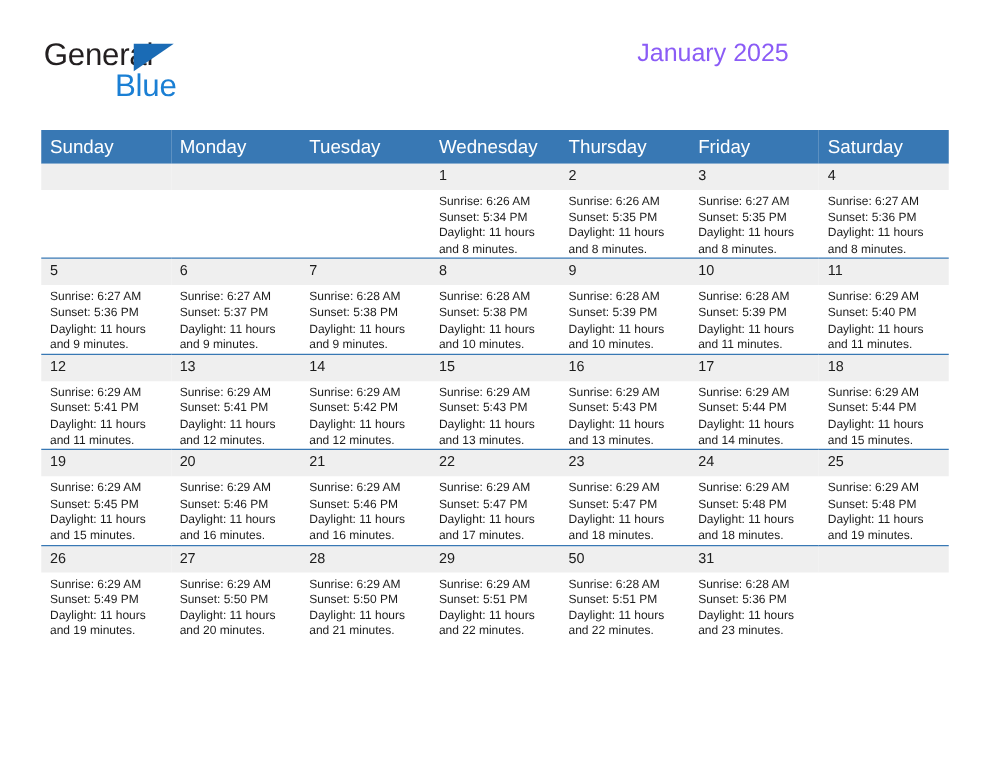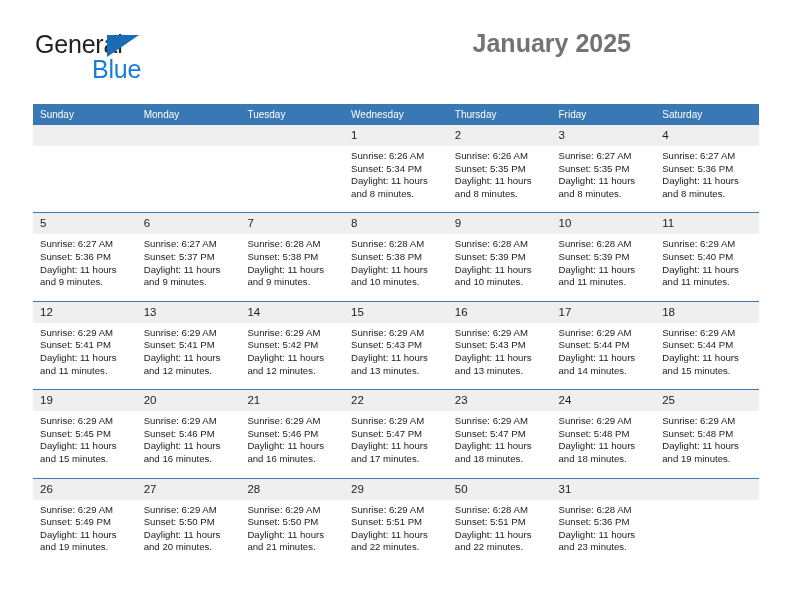--- a/index.html
+++ b/index.html
@@ -67,24 +67,24 @@
     letter-spacing: -0.2px;
   }
 
   .title-block {
     position: absolute;
     right: 0;
     top: 0;
     text-align: right;
   }
   .cal-title {
-    font-size: 25px;
+    font-size: 20px;
     line-height: 34px;
-    color: #737373;
-    font-weight: bold;
+    color: #8b5cf6;
+    font-weight: normal;
     margin: 0;
     white-space: nowrap;
   }
   .cal-subtitle {
     font-size: 14px;
     line-height: 20px;
     color: #1c1c1c;
     margin: 6px 0 0 0;
     white-space: nowrap;
   }
@@ -94,21 +94,21 @@
     position: absolute;
     left: 33px;
     top: 104px;
     width: 726px;
     border-collapse: collapse;
     table-layout: fixed;
   }
   .calendar th {
     background: #3878b4;
     color: #ffffff;
-    font-size: 10px;
+    font-size: 15px;
     font-weight: normal;
     text-align: left;
     padding: 5px 0 5px 7px;
     height: 11px;
     border: none;
   }
   .calendar td {
     vertical-align: top;
     padding: 0;
     border: none;
@@ -125,21 +125,21 @@
     font-size: 11.5px;
     line-height: 14px;
     color: #1c1c1c;
     padding: 3px 0 4px 7px;
     height: 14px;
   }
   .daynum.empty {
     color: transparent;
   }
   .cellbody {
-    padding: 4px 6px 12px 7px;
+    padding: 4px 6px 0 7px;
     font-size: 9.6px;
     line-height: 12.6px;
     color: #1c1c1c;
   }
   .cellbody div {
     white-space: nowrap;
   }
   .cellbody .daylight-line {
     white-space: normal;
   }

